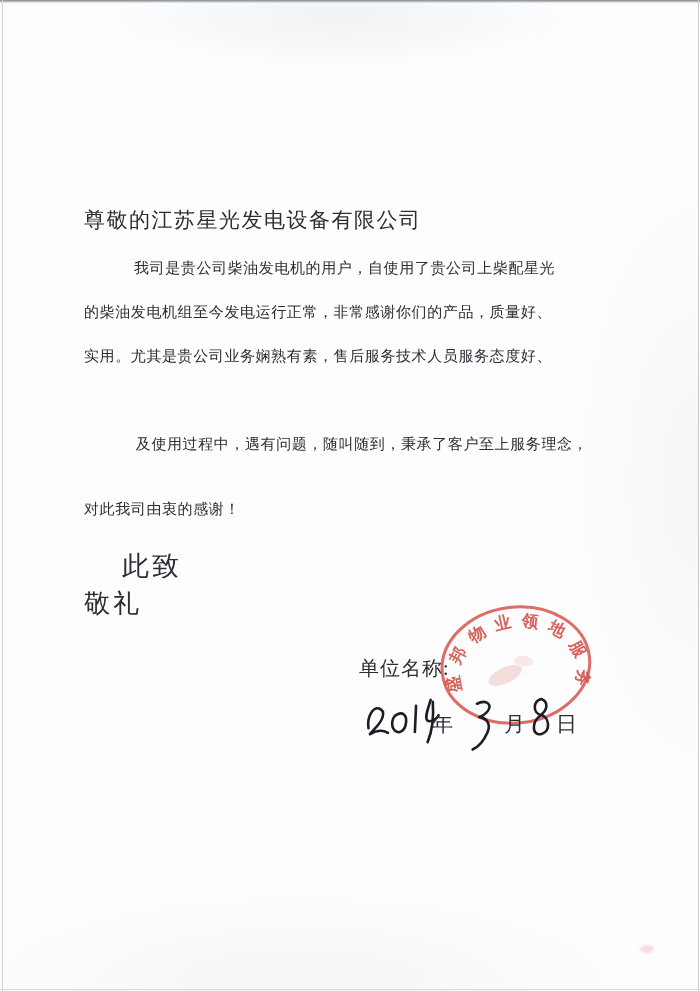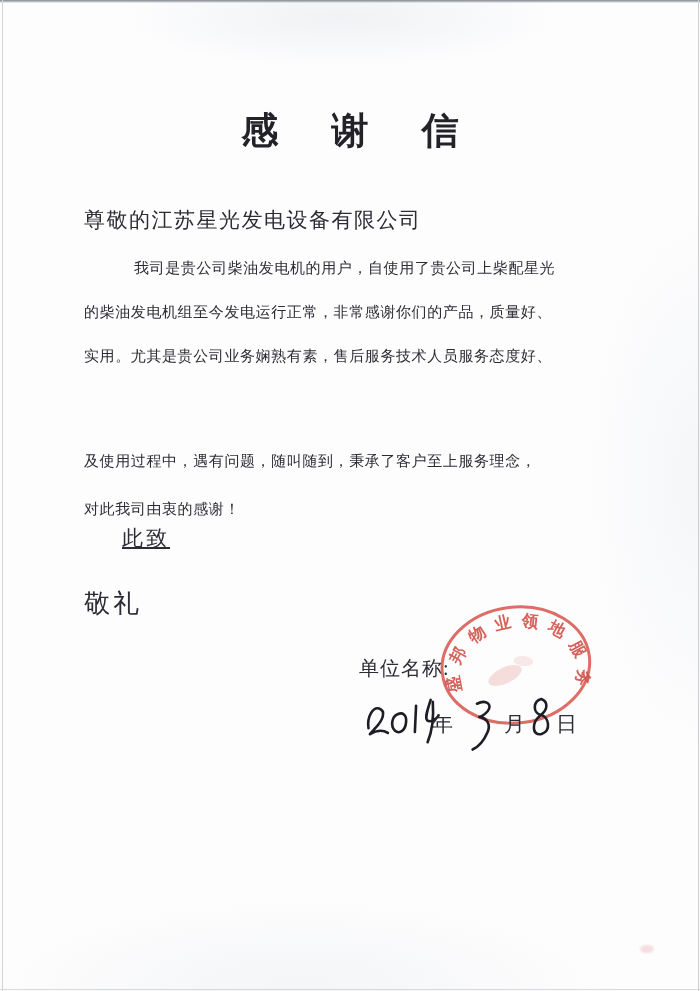--- a/index.html
+++ b/index.html
@@ -29,23 +29,23 @@
     position:absolute;left:0;top:106px;width:700px;
     text-align:center;font-size:37px;letter-spacing:22px;text-indent:22px;
     font-weight:600;color:#222228;
   }
   .salutation{position:absolute;left:84px;top:206px;font-size:21px;letter-spacing:1.5px;}
   .body-line{position:absolute;left:84px;width:556px;font-size:15px;letter-spacing:.6px;white-space:nowrap;}
   .bl1{top:259px;padding-left:50px;}
   .bl2{top:303px;}
   .bl3{top:347px;}
   .bl4{top:391px;}
-  .bl5{top:452px;}
+  .bl5{top:435px;text-align:center;}
   .bl6{top:500px;}
-  .cizhi{position:absolute;left:122px;top:524px;font-size:21px;letter-spacing:3px;text-decoration:underline;}
+  .cizhi{position:absolute;left:122px;top:548px;font-size:27px;letter-spacing:3px;}
   .jingli{position:absolute;left:84px;top:586px;font-size:26px;letter-spacing:3px;}
 
   .unit-label{position:absolute;left:359px;top:655px;font-size:20px;letter-spacing:1px;}
 
   .date-row{position:absolute;left:366px;top:692px;width:260px;height:60px;}
   .date-unit{position:absolute;font-size:21px;color:#2c2c34;}
   .u-year{left:66px;top:18px;}
   .u-month{left:138px;top:18px;}
   .u-day{left:190px;top:18px;}
   .hand{position:absolute;}
@@ -60,21 +60,20 @@
 <body>
 
 <div class="page">
 
   <div class="edge-top"></div>
   <div class="edge-left"></div>
   <div class="edge-right"></div>
   <div class="edge-bottom"></div>
   <div class="pink-speck"></div>
 
-  <div class="title">感  谢  信</div>
 
   <div class="salutation">尊敬的江苏星光发电设备有限公司</div>
 
   <div class="body-line bl1">我司是贵公司柴油发电机的用户，自使用了贵公司上柴配星光</div>
   <div class="body-line bl2">的柴油发电机组至今发电运行正常，非常感谢你们的产品，质量好、</div>
   <div class="body-line bl3">实用。尤其是贵公司业务娴熟有素，售后服务技术人员服务态度好、</div>
   <div class="body-line bl5">及使用过程中，遇有问题，随叫随到，秉承了客户至上服务理念，</div>
   <div class="body-line bl6">对此我司由衷的感谢！</div>
 
   <div class="cizhi">此致</div>

